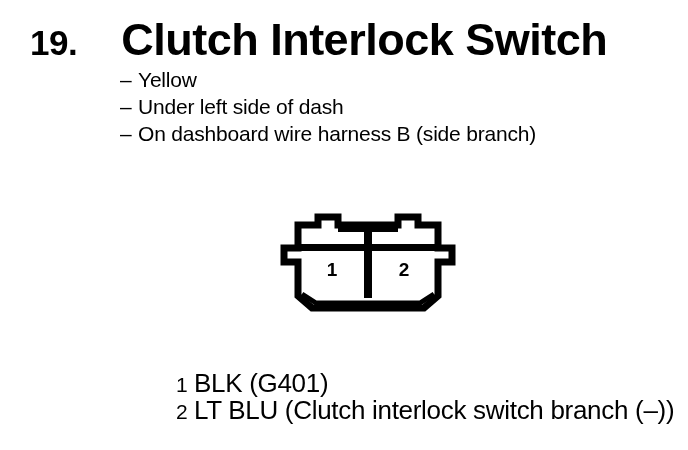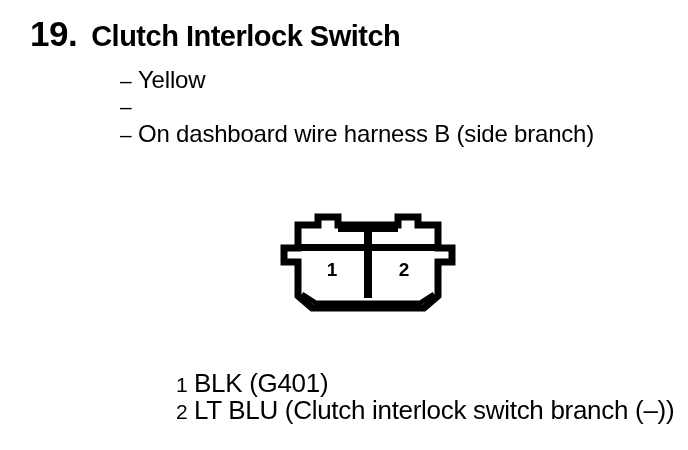--- a/index.html
+++ b/index.html
@@ -32,23 +32,23 @@
     display: flex;
     align-items: baseline;
     white-space: nowrap;
   }
   .heading-number {
     font-size: 35px;
     font-weight: bold;
     letter-spacing: -0.5px;
   }
   .heading-title {
-    font-size: 29px;
+    font-size: 45px;
     font-weight: bold;
-    margin-left: 14px;
+    margin-left: 44px;
     letter-spacing: -0.5px;
   }
 
   
   .bullets {
     position: absolute;
     left: 120px;
     top: 66px;
   }
   .bullet-row {
@@ -56,21 +56,21 @@
     align-items: baseline;
     white-space: nowrap;
     height: 27px;
   }
   .bullet-dash {
     width: 18px;
     font-size: 21px;
     line-height: 27px;
   }
   .bullet-text {
-    font-size: 24px;
+    font-size: 21px;
     line-height: 27px;
     letter-spacing: -0.2px;
   }
 
   
   .connector {
     position: absolute;
     left: 272px;
     top: 208px;
     width: 192px;
@@ -119,20 +119,21 @@
     <span class="heading-title">Clutch Interlock Switch</span>
   </div>
 
   <div class="bullets">
     <div class="bullet-row">
       <span class="bullet-dash">–</span>
       <span class="bullet-text">Yellow</span>
     </div>
     <div class="bullet-row">
       <span class="bullet-dash">–</span>
+      <span class="bullet-text">Under left side of dash</span>
     </div>
     <div class="bullet-row">
       <span class="bullet-dash">–</span>
       <span class="bullet-text">On dashboard wire harness B (side branch)</span>
     </div>
   </div>
 
   <div class="connector">
     <svg width="192" height="104" viewBox="0 0 192 104" xmlns="http://www.w3.org/2000/svg">
 

